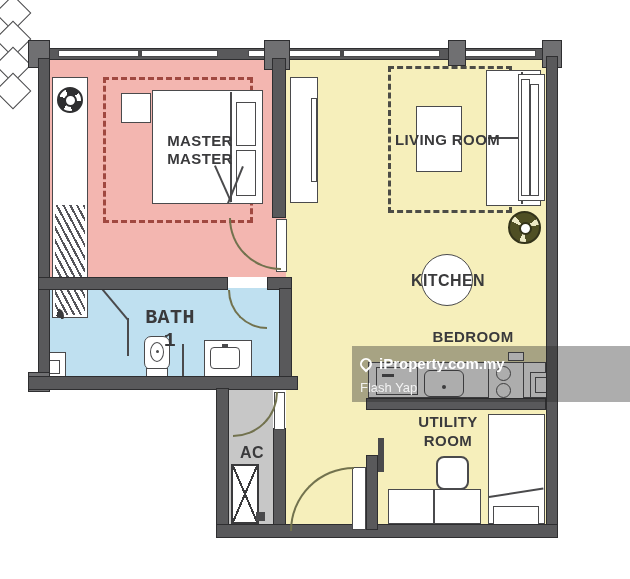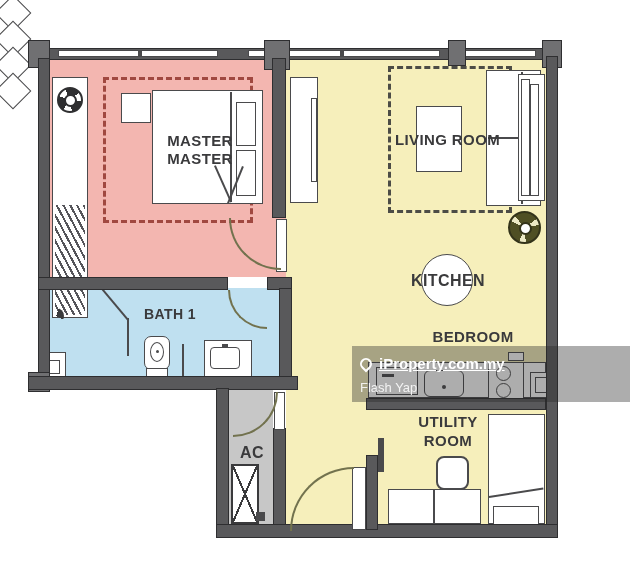--- a/index.html
+++ b/index.html
@@ -151,26 +151,26 @@
   <div class="furn" style="left:352px;top:467px;width:14px;height:63px;border-width:1px;"></div>
   <div class="arc tl" style="left:290px;top:467px;width:64px;height:64px;"></div>
 
   <div class="label" style="left:130px;top:132px;width:140px;font-size:15px;line-height:18px;">
     <span>MASTER</span><br>
     <span>MASTER</span>
   </div>
   <div class="label" style="left:380px;top:131px;width:135px;font-size:15px;">LIVING ROOM</div>
   <div class="label" style="left:411px;top:272px;width:74px;font-size:16px;">KITCHEN</div>
   <div class="label" style="left:428px;top:328px;width:90px;font-size:15px;">BEDROOM</div>
-  <div class="label" style="left:133px;top:306px;width:74px;font-size:14px;">BATH 1</div>
+  <div class="label" style="left:133px;top:306px;width:74px;font-size:20px;font-family:Liberation Mono, monospace;">BATH 1</div>
   <div class="label" style="left:228px;top:444px;width:36px;font-size:16px;text-align:right;">AC</div>
   <div class="label" style="left:402px;top:412px;width:92px;font-size:15px;line-height:19px;">
     <span>UTILITY</span><br>
     <span>ROOM</span>
   </div>
 
   <div class="wm-band" style="left:352px;top:346px;width:278px;height:56px;"></div>
-  <div class="wm-brand" style="left:360px;top:355px;text-decoration:underline;">
+  <div class="wm-brand" style="left:360px;top:355px;">
     <span class="pin"></span><span>iProperty.com.my</span>
   </div>
   <div class="wm-author" style="left:360px;top:380px;">Flash Yap</div>
 
 </div>
 
 </body></html>

